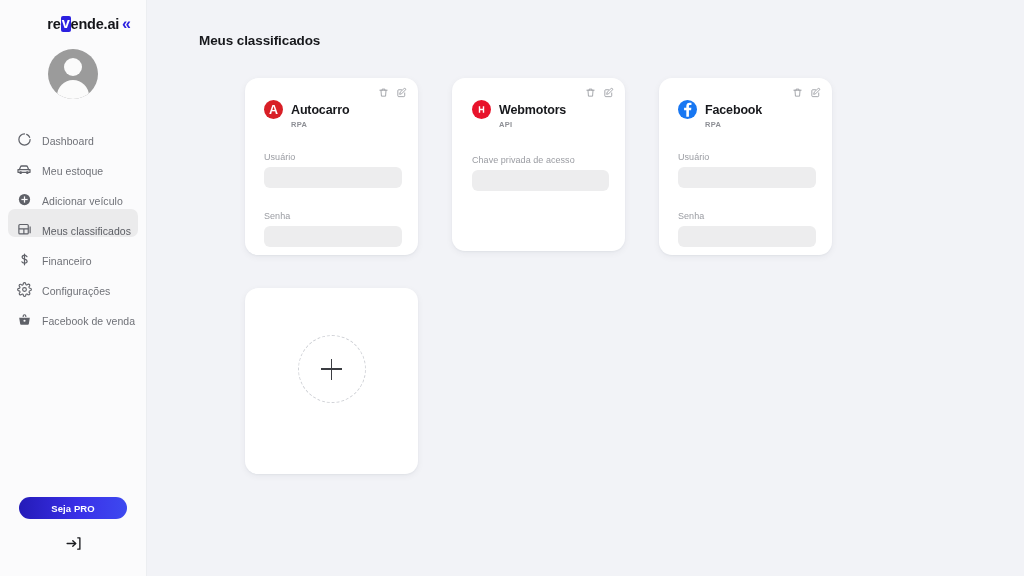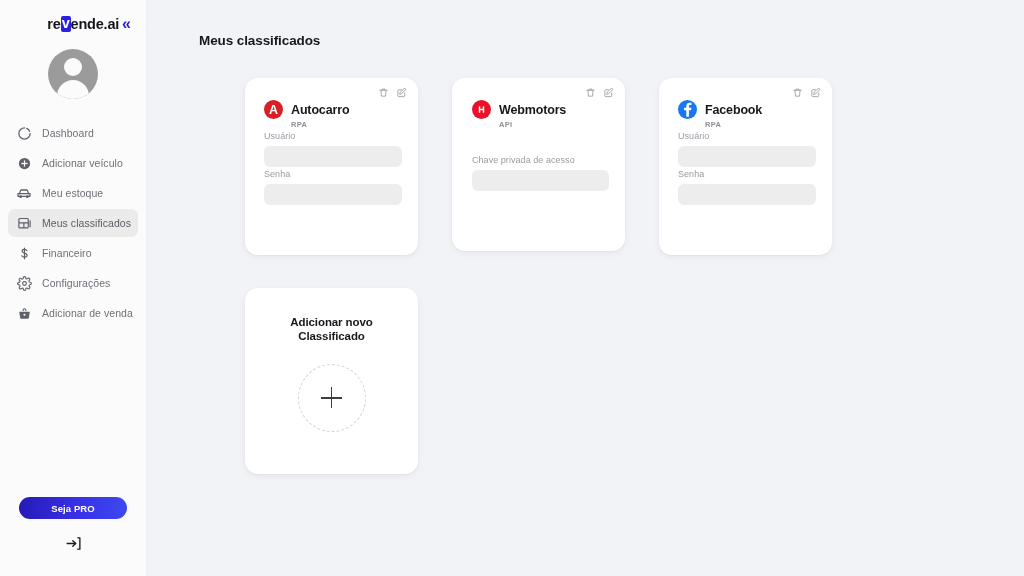--- a/index.html
+++ b/index.html
@@ -48,21 +48,21 @@
     background: #fbfbfb; left: 16px; top: 9px;
   }
   .avatar .body {
     position: absolute; width: 32px; height: 25px;
     border-radius: 16px 16px 0 0; background: #fbfbfb;
     left: 9px; top: 31px;
   }
 
   .nav { margin-top: 20px; padding: 0 8px; display: flex; flex-direction: column; gap: 2px; }
   .nav-item {
-    display: flex; align-items: center; gap: 10px;
+    display: flex; align-items: flex-end; gap: 10px;
     height: 28px; padding: 0 8px; border-radius: 7px;
     cursor: pointer; color: #74767c;
   }
   .nav-item.active { background: #ebebec; }
   .nav-item .ico {
     width: 16px; height: 16px; flex: 0 0 16px;
     display: flex; align-items: center; justify-content: center;
     color: #5f6168;
   }
   .nav-item .lbl {
@@ -115,21 +115,21 @@
   .logo-badge.autocarro { background: #d81f26; font-size: 12.5px; }
   .logo-badge.webmotors { background: #e8132b; font-size: 11px; letter-spacing: -1.5px; }
   .logo-badge.facebook  { background: #1877f2; }
   .brand-name {
     font-size: 12.5px; font-weight: 700; color: #17181c; letter-spacing: -0.15px; text-align: center;
   }
   .brand-type {
     font-size: 7.5px; color: #8d8f95; margin: 1px 0 0 27px;
     letter-spacing: 0.3px; font-weight: 600;
   }
-  .field { margin-top: 2px; }
+  .field { margin-top: 23px; }
   .field.pad-top { margin-top: 26px; }
   .field-label {
     font-size: 9px; color: #9a9ca2; margin-bottom: 5px; letter-spacing: 0.05px;
   }
   .field-input {
     height: 21px; border-radius: 6px; background: #ededee;
     border: none; width: 100%; cursor: text;
   }
 
   
@@ -187,41 +187,41 @@
           <svg width="15" height="15" viewBox="0 0 24 24" fill="none" stroke="currentColor" stroke-width="2" stroke-linecap="round">
             <path d="M12 3a9 9 0 1 0 9 9"></path>
               <path d="M15.5 3.8A9 9 0 0 1 20.2 8.5"></path>
           </svg>
         </span>
         <span class="lbl">Dashboard</span>
       </div>
 
       <div class="nav-item">
         <span class="ico">
-          <svg width="15" height="15" viewBox="0 0 24 24" fill="currentColor">
-            <circle cx="12" cy="12" r="9"></circle>
-              <path d="M11 7h2v10h-2z" fill="#fbfbfc"></path>
-              <path d="M7 11h10v2H7z" fill="#fbfbfc"></path>
-          </svg>
-        </span>
-        <span class="lbl">Adicionar veículo</span>
-      </div>
-
-      <div class="nav-item">
-        <span class="ico">
           <svg width="16" height="16" viewBox="0 0 24 24" fill="none" stroke="currentColor" stroke-width="1.9" stroke-linecap="round" stroke-linejoin="round">
             <path d="M3 13h18v4H3z"></path>
               <path d="M5 13l1.7-4.2A2 2 0 0 1 8.6 7.5h6.8a2 2 0 0 1 1.9 1.3L19 13"></path>
             <circle cx="7" cy="17.6" r="1.1" fill="currentColor"></circle>
               <circle cx="17" cy="17.6" r="1.1" fill="currentColor"></circle>
           </svg>
         </span>
         <span class="lbl">Meu estoque</span>
       </div>
 
+      <div class="nav-item">
+        <span class="ico">
+          <svg width="15" height="15" viewBox="0 0 24 24" fill="currentColor">
+            <circle cx="12" cy="12" r="9"></circle>
+              <path d="M11 7h2v10h-2z" fill="#fbfbfc"></path>
+              <path d="M7 11h10v2H7z" fill="#fbfbfc"></path>
+          </svg>
+        </span>
+        <span class="lbl">Adicionar veículo</span>
+      </div>
+
       <div class="nav-item active">
         <span class="ico">
           <svg width="15" height="15" viewBox="0 0 24 24" fill="none" stroke="currentColor" stroke-width="1.9" stroke-linejoin="round">
             <rect x="3" y="4" width="15" height="15" rx="1.6"></rect>
               <path d="M3 11h15M11 11v8"></path>
               <path d="M21 7v11"></path>
           </svg>
         </span>
         <span class="lbl">Meus classificados</span>
       </div>
@@ -247,21 +247,21 @@
       </div>
 
       <div class="nav-item">
         <span class="ico">
           <svg width="15" height="15" viewBox="0 0 24 24" fill="currentColor">
             <path d="M9 6.5a3 3 0 0 1 6 0V8h-1.8V6.5a1.2 1.2 0 0 0-2.4 0V8H9z"></path>
             <path d="M3.5 9h17l-1.6 10.2a1.6 1.6 0 0 1-1.6 1.3H6.7a1.6 1.6 0 0 1-1.6-1.3z"></path>
             <circle cx="12" cy="14" r="1.7" fill="#fbfbfc"></circle>
           </svg>
         </span>
-        <span class="lbl">Adicionar de venda</span>
+        <span class="lbl">Facebook de venda</span>
       </div>
 
     </nav>
 
     <div class="side-bottom">
       <div class="pro-btn">Seja PRO</div>
       <div class="logout">
         <svg width="17" height="17" viewBox="0 0 24 24" fill="none" stroke="currentColor" stroke-width="1.9" stroke-linecap="round" stroke-linejoin="round">
           <path d="M3 12h12"></path>
             <path d="M11 8l4 4-4 4"></path>
@@ -368,24 +368,20 @@
           <div class="field-label">Usuário</div>
           <input class="field-input" type="text" value="" style="">
         </div>
         <div class="field">
           <div class="field-label">Senha</div>
           <input class="field-input" type="password" value="" style="">
         </div>
       </section>
 
       <section class="add-card">
-        <div class="add-title">
-          <div>Adicionar novo</div>
-          <div>Classificado</div>
-        </div>
         <div class="add-circle">
           <span class="plus"></span>
         </div>
       </section>
 
     </div>
   </main>
 
 </div>
 

